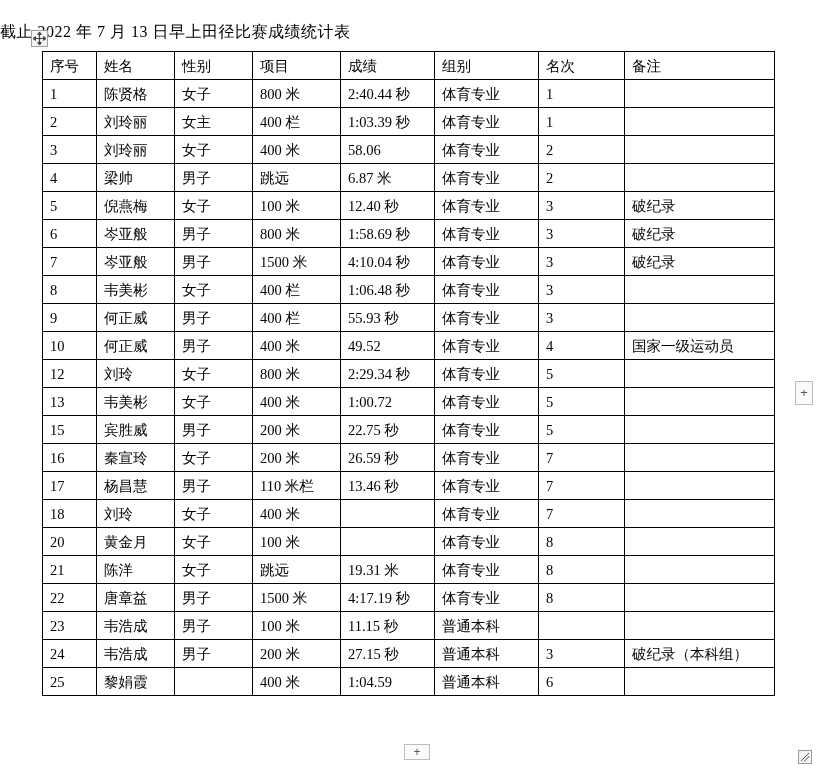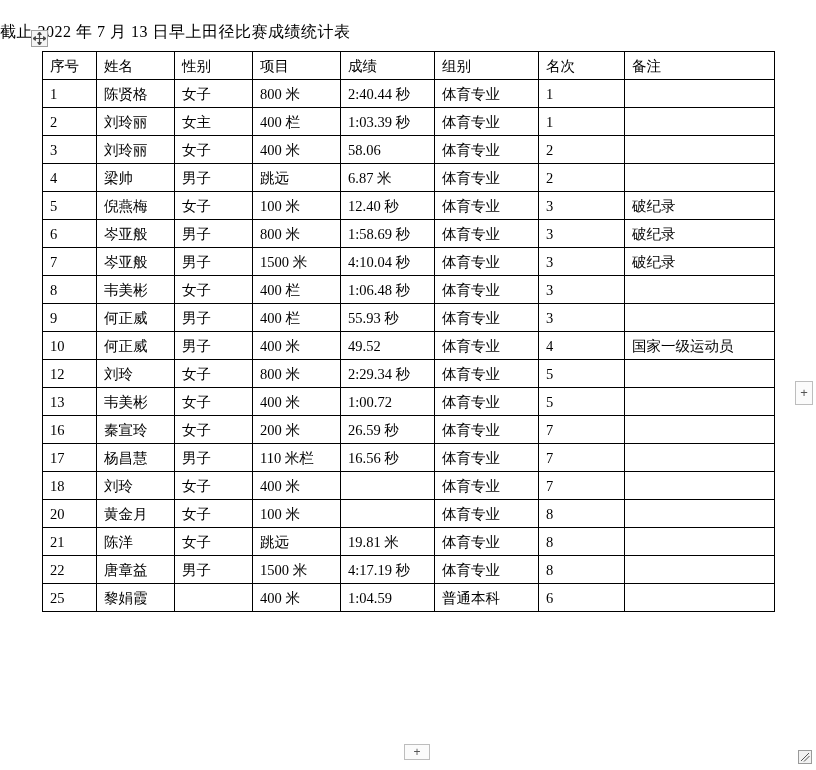--- a/index.html
+++ b/index.html
@@ -272,35 +272,45 @@
             <td>13</td>
             <td>韦美彬</td>
             <td>女子</td>
             <td>400 米</td>
             <td>1:00.72</td>
             <td>体育专业</td>
             <td>5</td>
             <td></td>
           </tr>
           <tr>
+            <td>15</td>
+            <td>宾胜威</td>
+            <td>男子</td>
+            <td>200 米</td>
+            <td>22.75 秒</td>
+            <td>体育专业</td>
+            <td>5</td>
+            <td></td>
+          </tr>
+          <tr>
             <td>16</td>
             <td>秦宣玲</td>
             <td>女子</td>
             <td>200 米</td>
             <td>26.59 秒</td>
             <td>体育专业</td>
             <td>7</td>
             <td></td>
           </tr>
           <tr>
             <td>17</td>
             <td>杨昌慧</td>
             <td>男子</td>
             <td>110 米栏</td>
-            <td>16.56 秒</td>
+            <td>13.46 秒</td>
             <td>体育专业</td>
             <td>7</td>
             <td></td>
           </tr>
           <tr>
             <td>18</td>
             <td>刘玲</td>
             <td>女子</td>
             <td>400 米</td>
             <td></td>
@@ -316,34 +326,54 @@
             <td></td>
             <td>体育专业</td>
             <td>8</td>
             <td></td>
           </tr>
           <tr>
             <td>21</td>
             <td>陈洋</td>
             <td>女子</td>
             <td>跳远</td>
-            <td>19.81 米</td>
+            <td>19.31 米</td>
             <td>体育专业</td>
             <td>8</td>
             <td></td>
           </tr>
           <tr>
             <td>22</td>
             <td>唐章益</td>
             <td>男子</td>
             <td>1500 米</td>
             <td>4:17.19 秒</td>
             <td>体育专业</td>
             <td>8</td>
             <td></td>
+          </tr>
+          <tr>
+            <td>23</td>
+            <td>韦浩成</td>
+            <td>男子</td>
+            <td>100 米</td>
+            <td>11.15 秒</td>
+            <td>普通本科</td>
+            <td></td>
+            <td></td>
+          </tr>
+          <tr>
+            <td>24</td>
+            <td>韦浩成</td>
+            <td>男子</td>
+            <td>200 米</td>
+            <td>27.15 秒</td>
+            <td>普通本科</td>
+            <td>3</td>
+            <td>破纪录（本科组）</td>
           </tr>
           <tr>
             <td>25</td>
             <td>黎娟霞</td>
             <td></td>
             <td>400 米</td>
             <td>1:04.59</td>
             <td>普通本科</td>
             <td>6</td>
             <td></td>

